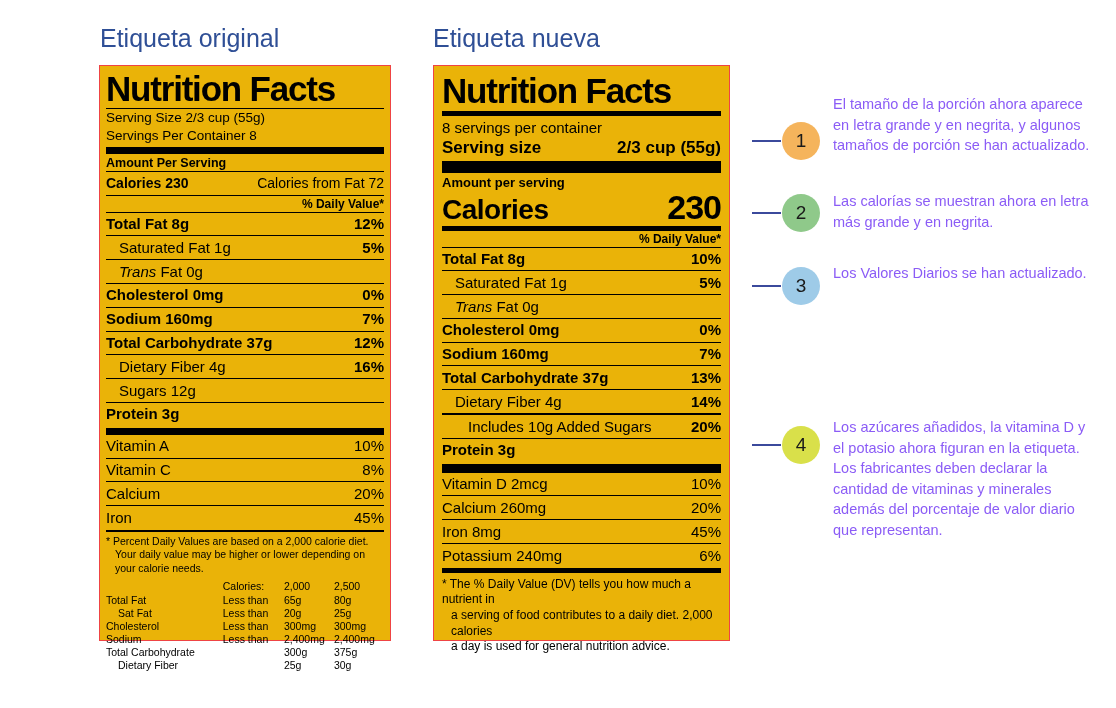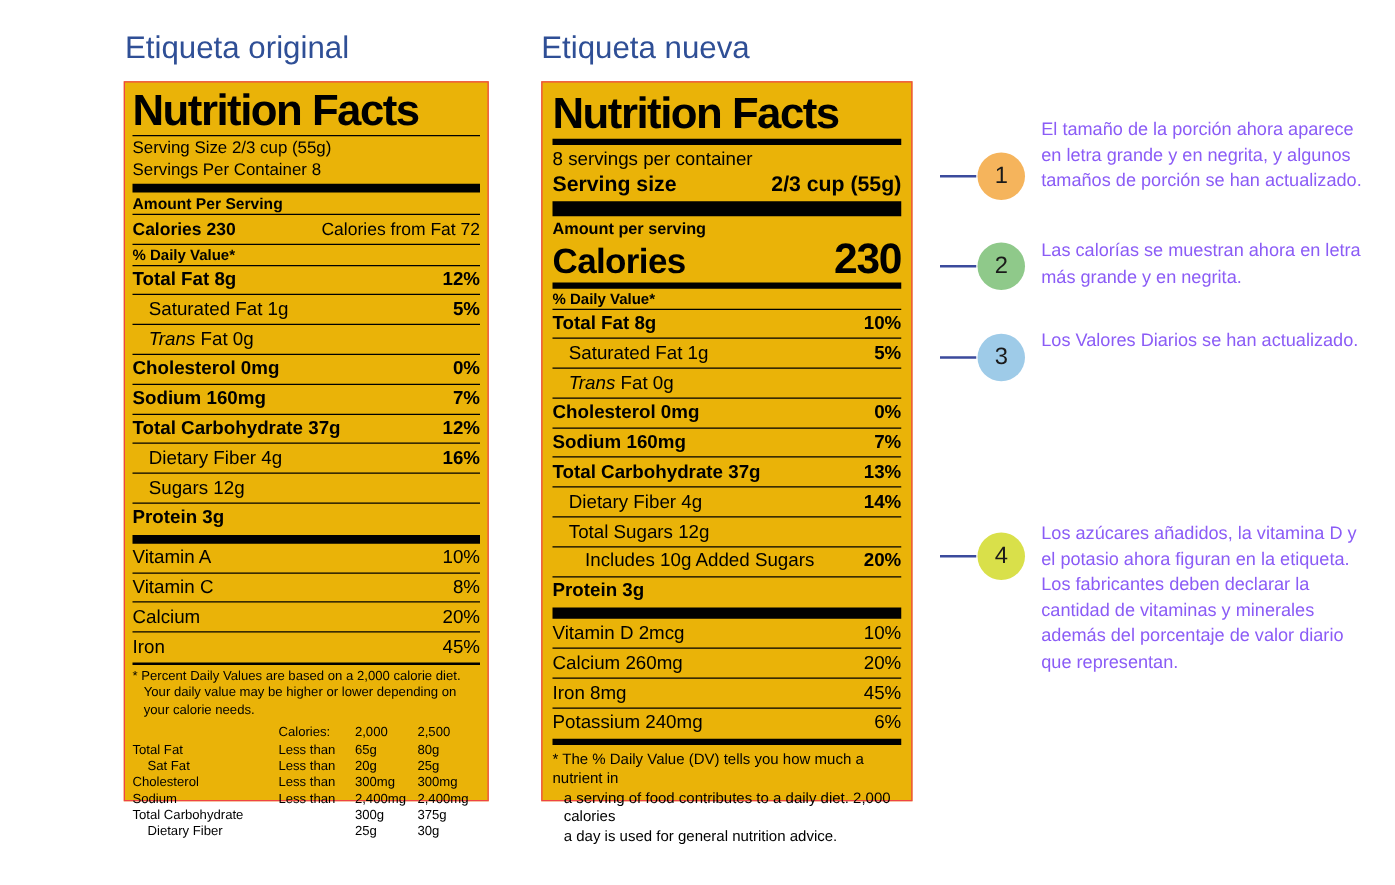--- a/index.html
+++ b/index.html
@@ -66,20 +66,21 @@
     padding: 1.5px 0;
   }
   .row .left { text-align: left; }
   .row .right { font-weight: bold; }
   .b { font-weight: bold; }
   .ital { font-style: italic; }
   .indent1 { padding-left: 13px; }
   .indent2 { padding-left: 26px; }
 
   .dv-header {
+    text-align: right;
     font-size: 12px;
     font-weight: bold;
     padding: 1px 0 1px 0;
   }
 
   
   #label-original .serving { font-size: 13.5px; line-height: 1.3; }
   #label-original .amount-per { font-size: 12.5px; font-weight: bold; padding: 2px 0 1px 0; }
   #label-original .cal-row { font-size: 14px; padding: 2px 0; }
 
@@ -334,24 +335,20 @@
     <div class="row">
       <span class="left b">Total Carbohydrate 37g</span>
       <span class="right">13%</span>
     </div>
     <div class="rule r1"></div>
     <div class="row">
       <span class="left indent1">Dietary Fiber 4g</span>
       <span class="right">14%</span>
     </div>
     <div class="rule r1"></div>
-    <div class="row">
-      <span class="left indent1">Total Sugars 12g</span>
-      <span class="right"></span>
-    </div>
     <div class="rule r1"></div>
     <div class="row">
       <span class="left indent2">Includes 10g Added Sugars</span>
       <span class="right">20%</span>
     </div>
     <div class="rule r1"></div>
     <div class="row">
       <span class="left b">Protein 3g</span>
       <span class="right"></span>
     </div>

